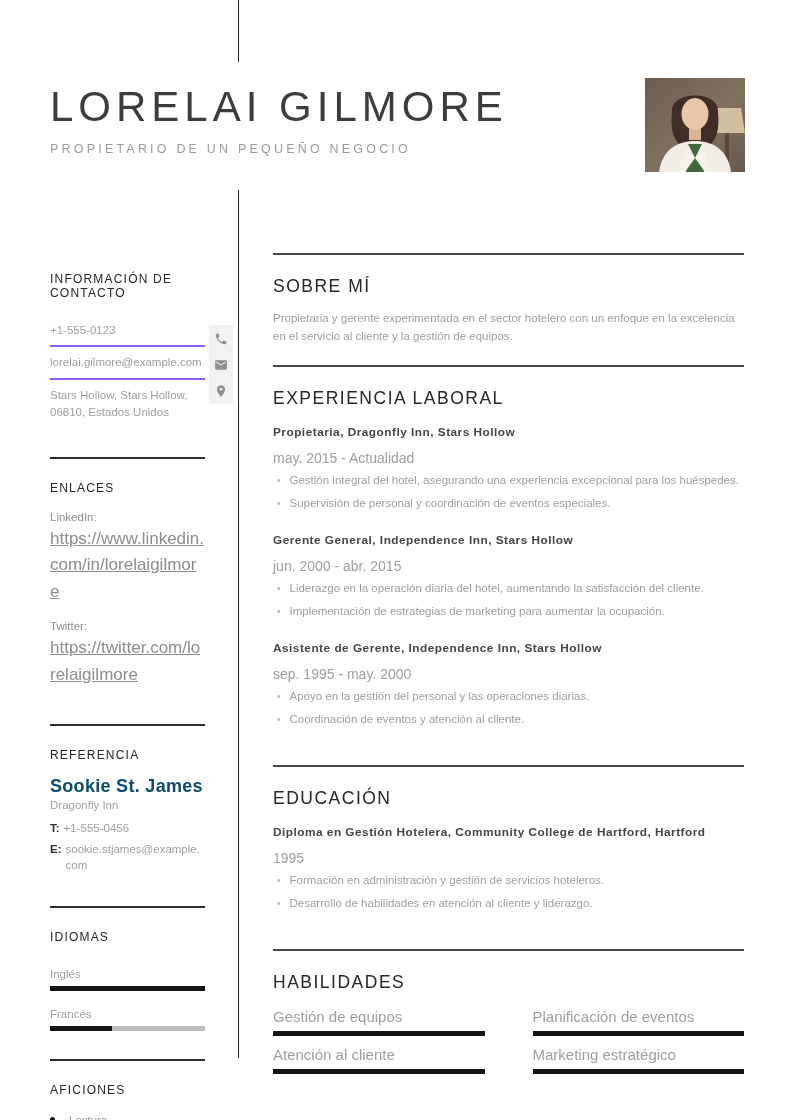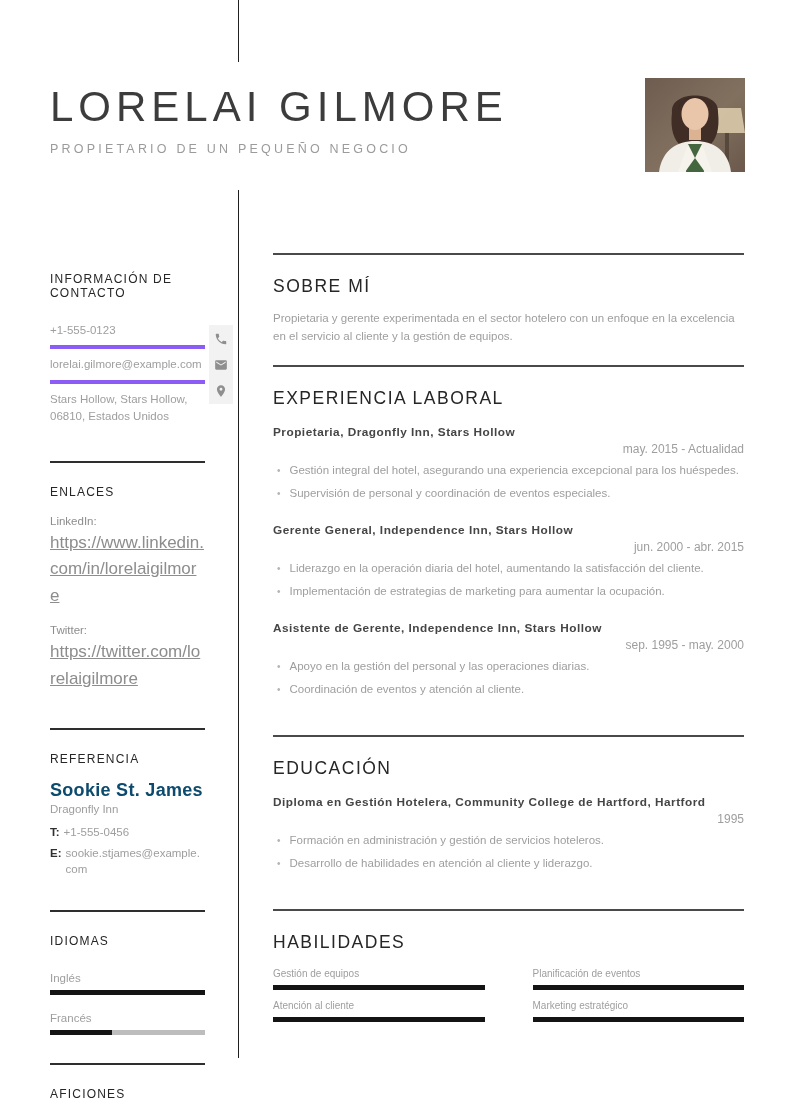--- a/index.html
+++ b/index.html
@@ -22,21 +22,21 @@
   .name { font-size: 42px; font-weight: 400; letter-spacing: 5px; color: #3c3c3c; line-height: 1.1; white-space: nowrap; }
   .subtitle { margin-top: 12px; font-size: 12.5px; letter-spacing: 3.2px; color: #9b9b9b; white-space: nowrap; }
 
   
   .photo { position: absolute; left: 645px; top: 78px; width: 100px; height: 94px; overflow: hidden; }
   .photo svg { display: block; width: 100%; height: 100%; }
 
   
   .sidebar { position: absolute; left: 50px; top: 272px; width: 155px; }
   .s-head { font-size: 12px; font-weight: 500; letter-spacing: 1.2px; color: #262626; line-height: 1.2; }
-  .c-row { padding: 7px 0; font-size: 11.5px; color: #9e9e9e; line-height: 1.45; border-bottom: 4px solid #8b5cf6; }
+  .c-row { padding: 7px 0; font-size: 11.5px; color: #9e9e9e; line-height: 1.45; border-bottom: 2px solid #8b5cf6; }
   .c-row.last { border-bottom: none; }
   .contact-rows { margin-top: 14px; }
   .s-rule { height: 2px; background: #2e2e2e; }
   .rule-contact { margin-top: 30px; }
   .rule-links { margin-top: 36px; }
   .rule-ref { margin-top: 33px; }
   .rule-lang { margin-top: 28px; }
   .links-head, .ref-head, .lang-head, .hobby-head { margin-top: 22px; }
   .link-block { margin-top: 13px; }
   .link-label { font-size: 11.5px; color: #8d8d8d; line-height: 1.5; }
@@ -66,27 +66,27 @@
   .main { position: absolute; left: 273px; top: 253px; width: 471px; }
   .m-rule { height: 2px; background: #4a4a4a; }
   .m-head { margin-top: 21px; font-size: 17.5px; font-weight: 500; letter-spacing: 1.5px; color: #262626; }
   .about-text { margin-top: 13px; font-size: 11.5px; color: #9e9e9e; line-height: 1.55; }
   .rule-exp { margin-top: 19px; }
   .rule-edu { margin-top: 36px; }
   .rule-skills { margin-top: 36px; }
   .job { margin-top: 15px; }
   .job + .job { margin-top: 19px; }
   .job-title { font-size: 11.8px; font-weight: bold; letter-spacing: 0.5px; color: #454545; line-height: 1.4; }
-  .job-dates { margin-top: 2px; font-size: 12px; color: #9e9e9e; text-align: right; }
+  .job-dates { margin-top: 10px; font-size: 14px; color: #9e9e9e; }
   .bullets { margin-top: 5px; list-style: none; }
   .bullet { display: flex; margin-top: 6px; font-size: 11.5px; color: #9e9e9e; line-height: 1.5; }
   .bullet-dot { color: #b3b3b3; font-size: 10px; line-height: 1.7; margin: 0 9px 0 4px; flex: 0 0 auto; }
   .skills-grid { margin-top: 15px; display: grid; grid-template-columns: 1fr 1fr; column-gap: 48px; row-gap: 10px; }
   .skill-item { }
-  .skill-label { font-size: 10px; color: #9e9e9e; }
+  .skill-label { font-size: 15px; color: #9e9e9e; }
   .skill-item .bar-track { margin-top: 6px; background: #bdbdbd; }
 </style>
 </head>
 <body>
 
 <div class="page">
 
   <div class="top-line"></div>
   <div class="divider"></div>
 

